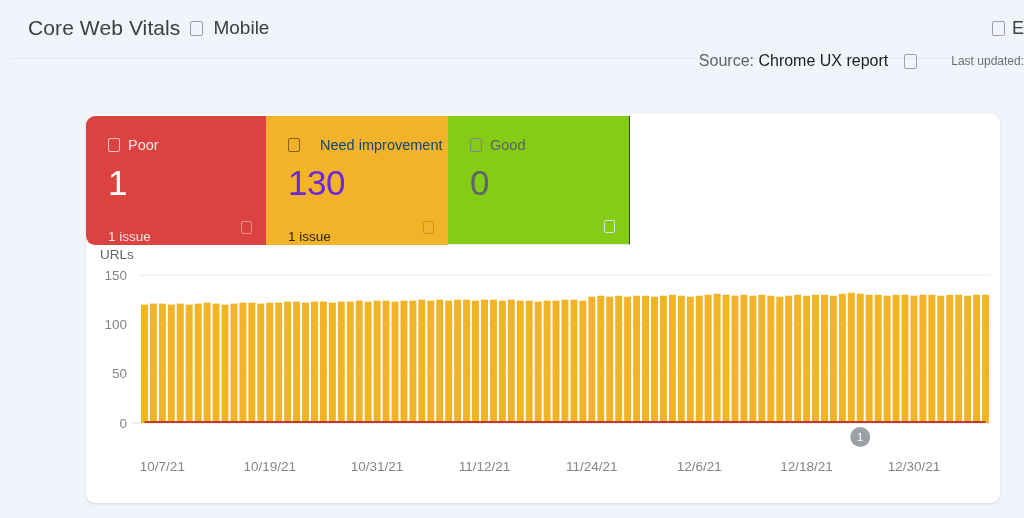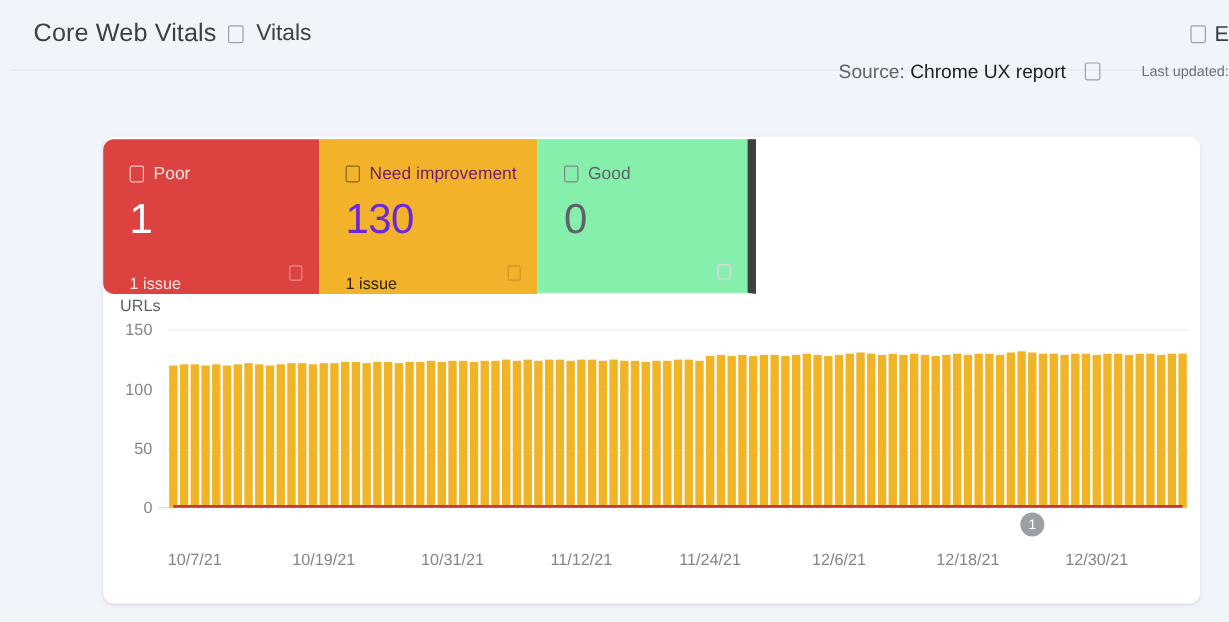--- a/index.html
+++ b/index.html
@@ -39,21 +39,21 @@
     overflow: hidden;
   }
   .header-divider {
     position: absolute; left: 10px; top: 58px; width: 1014px; height: 1px;
     background: #e4e8ef;
   }
 
   
   .source-row {
     position: absolute; right: 0px; top: 52px;
-    display: flex; gap: 16px;
+    display: flex; align-items: center; gap: 16px;
     white-space: nowrap;
   }
   .source-text { font-size: 16px; color: #5f6368; }
   .source-text .strong { color: #202124; }
   .updated-text { font-size: 12px; color: #6b7076; margin-left: 18px; }
 
   
   .panel {
     position: absolute; left: 86px; top: 114px;
     width: 914px; height: 389px;
@@ -69,32 +69,32 @@
   }
   .status-card {
     position: relative; height: 129px; padding: 22px 0 0 22px;
   }
   .card-poor {
     width: 180px; background: #dc4340;
     border-top-left-radius: 9px; border-bottom-left-radius: 9px;
   }
   .card-need { width: 182px; background: #f2b32b; }
   .card-good {
-    width: 182px; background: #86efac;
-    border-right: 7px solid #404040;
+    width: 182px; background: #84cc16;
+    border-right: 1px solid #404040;
     border-bottom: 1px solid #eeeeee;
   }
   .card-head { display: flex; align-items: center; gap: 8px; }
   .card-head .glyph-box { width: 12px; height: 14px; }
   .card-poor .glyph-box { border-color: #f4c4c3; }
   .card-need .glyph-box { border-color: #8a6310; }
   .card-good .glyph-box { border-color: #80868b; }
   .card-label { font-size: 14.5px; line-height: 1; }
   .card-poor .card-label { color: #fbe3e2; }
-  .card-need .card-label { color: #701a75; }
+  .card-need .card-label { color: #0c4a6e; margin-left: 12px; }
   .card-good .card-label { color: #5f6368; }
 
   .card-value {
     margin-top: 12px; font-size: 35px; font-weight: 400; line-height: 1;
     letter-spacing: -0.5px;
   }
   .card-poor .card-value { color: #ffffff; }
   .card-need .card-value { color: #6d28d9; }
   .card-good .card-value { color: #5f6368; }
 
@@ -125,21 +125,21 @@
 </style>
 </head>
 <body>
 
 <div id="root">
 
   <div class="page-header">
     <div class="header-title-row">
       <span class="page-title">Core Web Vitals</span>
       <span class="glyph-box"></span>
-      <span class="device-label">Vitals</span>
+      <span class="device-label">Mobile</span>
     </div>
     <div class="header-right">
       <span class="glyph-box"></span>
       <span class="export-label">E</span>
     </div>
   </div>
   <div class="header-divider"></div>
 
   <div class="source-row">
     <span class="source-text"><span>Source: </span><span class="strong">Chrome UX report</span></span>

